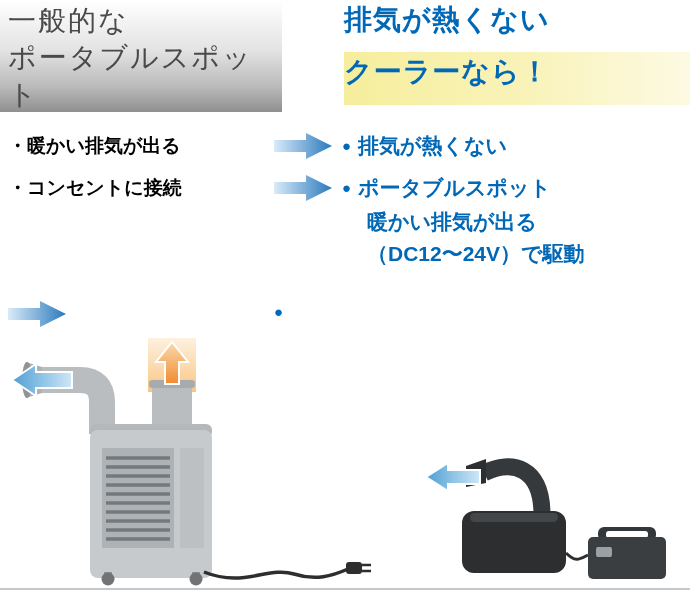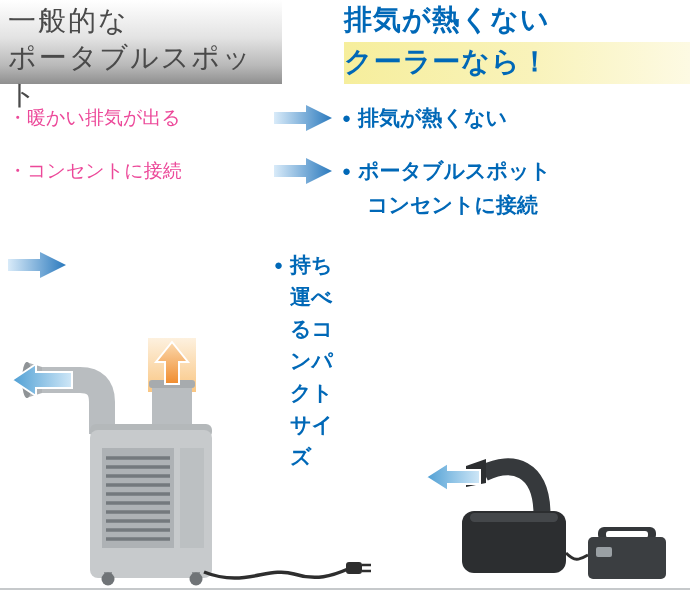--- a/index.html
+++ b/index.html
@@ -3,40 +3,40 @@
 <meta charset="utf-8">
 <style>
   html,body{margin:0;padding:0;background:#ffffff;}
   body{width:690px;height:590px;overflow:hidden;
        font-family:"Liberation Sans","DejaVu Sans",sans-serif;}
   .page{position:relative;width:690px;height:590px;background:#fff;}
 
   
   .header{position:relative;display:flex;width:690px;}
   .header-left{
-    width:282px;height:84px;
+    width:282px;height:112px;
     background:linear-gradient(180deg,#ffffff 0%,#e3e3e3 45%,#b9b9b9 78%,#8f8f8f 100%);
     color:#4a4a4a;font-size:28px;font-weight:500;letter-spacing:2px;
     line-height:37px;padding:2px 0 4px 8px;box-sizing:border-box;
   }
   .header-spacer{width:62px;}
   .header-right{flex:1;color:#0068b7;font-weight:bold;font-size:28px;
     letter-spacing:1px;line-height:36px;padding-top:2px;}
   .hl{display:block;}
   .hl-yellow{
     background:linear-gradient(90deg,#f6ee9c 0%,#f9f3bb 55%,#fdfae3 100%);
-    margin-top:4px;padding:2px 0 4px 0;
+    margin-top:14px;padding:2px 0 15px 0;
   }
 
   
   .compare{margin-top:18px;padding-left:8px;}
   .row{display:grid;grid-template-columns:266px 68px auto;align-items:start;}
-  .row + .row{margin-top:19px;}
+  .row + .row{margin-top:8px;}
   .row-3{margin-top:28px !important;}
-  .lcol{color:#ec4899;font-size:19px;line-height:31px;}
+  .lcol{color:#000000;font-size:19px;line-height:31px;font-weight:bold;}
   .lcol .indent{padding-left:19px;}
   .acol{padding-top:3px;}
   .rcol{color:#0068b7;font-weight:bold;font-size:21px;line-height:32px;}
   .rline{display:flex;align-items:baseline;}
   .blt{font-size:15px;margin-right:7px;transform:translateY(-2px);}
   .rcol .indent{padding-left:25px;}
 
   
   .scene{position:absolute;left:0;right:0;bottom:0;height:258px;
          border-bottom:2px solid #c6c9cb;}
@@ -98,40 +98,40 @@
           </linearGradient>
             </defs>
           <polygon points="0,7 32,7 32,0 58,13 32,26 32,19 0,19" fill="url(#gA2)"></polygon>
         </svg>
       </div>
       <div class="rcol">
         <div class="rline">
           <span class="blt">●</span>
           <span>ポータブルスポット</span>
         </div>
-        <div class="indent">コンセントに接続</div>
+        <div class="indent">暖かい排気が出る</div>
+        <div class="indent">（DC12〜24V）で駆動</div>
       </div>
     </div>
 
     <div class="row row-3">
       <div class="acol">
         <svg width="58" height="26" viewBox="0 0 58 26">
           <defs>
               <linearGradient id="gA3" x1="0" y1="0" x2="1" y2="0">
             <stop offset="0" stop-color="#d9ebf9"></stop>
                 <stop offset="1" stop-color="#2a79bd"></stop>
           </linearGradient>
             </defs>
           <polygon points="0,7 32,7 32,0 58,13 32,26 32,19 0,19" fill="url(#gA3)"></polygon>
         </svg>
       </div>
       <div class="rcol">
         <div class="rline">
           <span class="blt">●</span>
-          <span>持ち運べるコンパクトサイズ</span>
         </div>
       </div>
     </div>
 
   </div>
 
   <div class="scene">
 
     <svg class="svg-left" width="380" height="250" viewBox="0 0 380 250">
       <defs>

